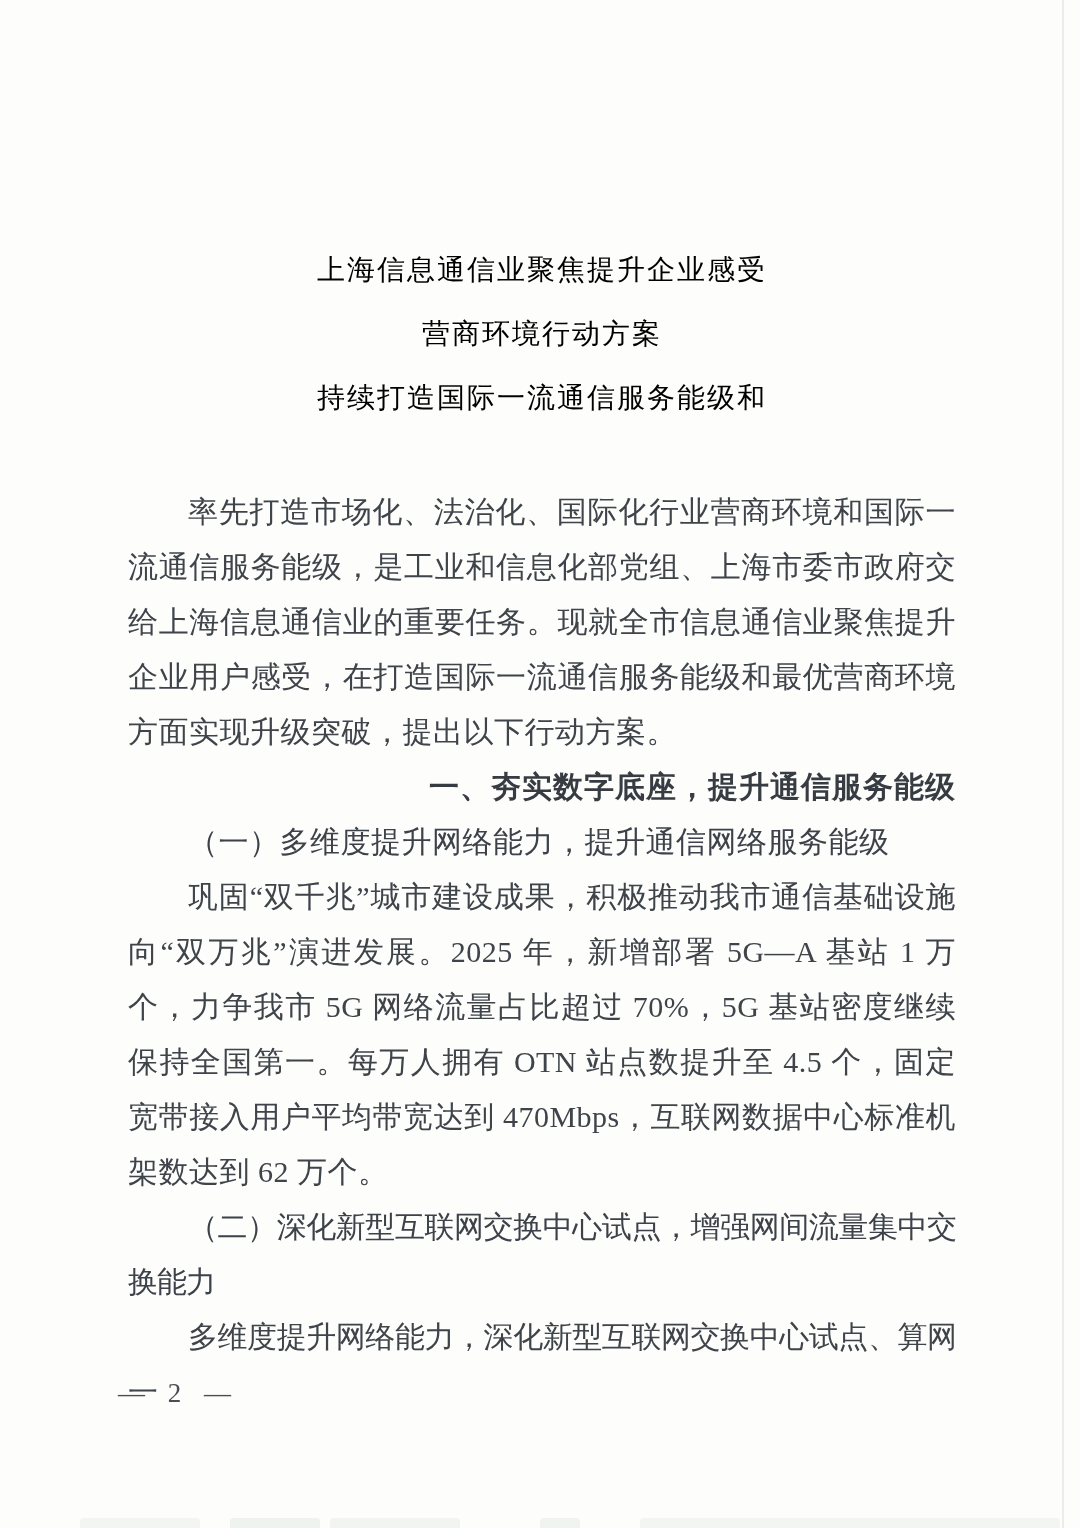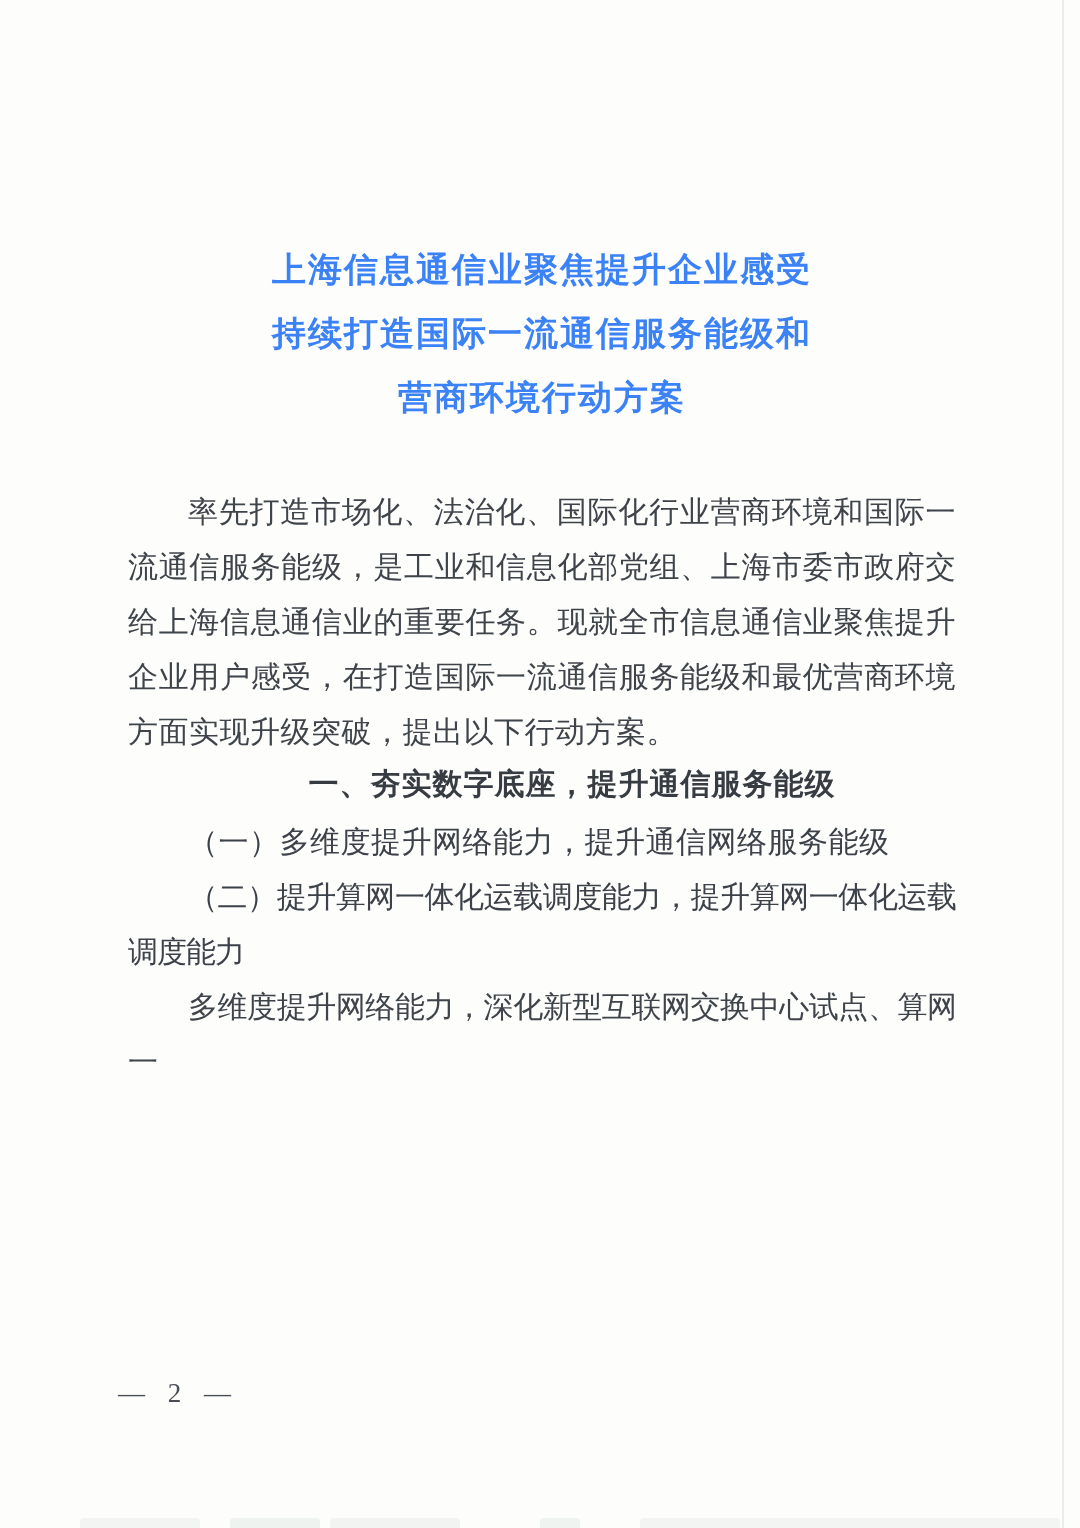--- a/index.html
+++ b/index.html
@@ -16,48 +16,48 @@
     font-family: "Liberation Serif", "DejaVu Serif", serif;
     color: #3f444b;
   }
   
   .doc-title {
     position: absolute;
     top: 238px;
     left: 128px;
     width: 828px;
     text-align: center;
-    font-weight: 700;
-    font-size: 34px;
+    font-weight: 400;
+    font-size: 28px;
     line-height: 64px;
     letter-spacing: 2px;
-    color: #3b82f6;
+    color: #000000;
   }
   
   .doc-body {
     position: absolute;
     top: 484px;
     left: 128px;
     width: 828px;
     font-size: 30px;
     line-height: 55px;
     letter-spacing: 0.5px;
     text-align: justify;
   }
   .doc-body p {
     margin: 0;
     padding: 0;
     text-indent: 2em;
   }
   .doc-body p.h1 {
-    font-family: Liberation Mono, monospace;
+    font-family: Liberation Sans, sans-serif;
     font-weight: 700;
     letter-spacing: 1px;
     color: #373c43;
-    text-align: center;
+    text-align: right;
   }
   .doc-body p.h2 {
     color: #3d424a;
   }
   .doc-body p.compact {
     letter-spacing: -1px;
   }
   
   .page-number {
     position: absolute;
@@ -96,29 +96,30 @@
   .s4 { left: 540px; width: 40px;  background: #f0f4f1; }
   .s5 { left: 640px; width: 420px; background: #f3f5f2; }
 </style>
 </head>
 <body>
 
 <div class="page">
 
   <div class="doc-title">
     <div>上海信息通信业聚焦提升企业感受</div>
+    <div>营商环境行动方案</div>
     <div>持续打造国际一流通信服务能级和</div>
-    <div>营商环境行动方案</div>
   </div>
 
   <div class="doc-body">
       <p class="body">率先打造市场化、法治化、国际化行业营商环境和国际一流通信服务能级，是工业和信息化部党组、上海市委市政府交给上海信息通信业的重要任务。现就全市信息通信业聚焦提升企业用户感受，在打造国际一流通信服务能级和最优营商环境方面实现升级突破，提出以下行动方案。</p>
       <p class="h1">一、夯实数字底座，提升通信服务能级</p>
       <p class="h2">（一）多维度提升网络能力，提升通信网络服务能级</p>
-      <p class="h2 compact">（二）提升算网一体化运载调度能力，提升算网一体化运载调度能力</p>
+      <p class="body">巩固“双千兆”城市建设成果，积极推动我市通信基础设施向“双万兆”演进发展。2025 年，新增部署 5G—A 基站 1 万个，力争我市 5G 网络流量占比超过 70%，5G 基站密度继续保持全国第一。每万人拥有 OTN 站点数提升至 4.5 个，固定宽带接入用户平均带宽达到 470Mbps，互联网数据中心标准机架数达到 62 万个。</p>
+      <p class="h2 compact">（二）深化新型互联网交换中心试点，增强网间流量集中交换能力</p>
       <p class="body compact">多维度提升网络能力，深化新型互联网交换中心试点、算网一</p>
     </div>
 
   <div class="page-number">— 2 —</div>
 
   <div class="scan-edge-line"></div>
 
   <div class="bottom-strip">
     <div class="smudge s1"></div>
     <div class="smudge s2"></div>

